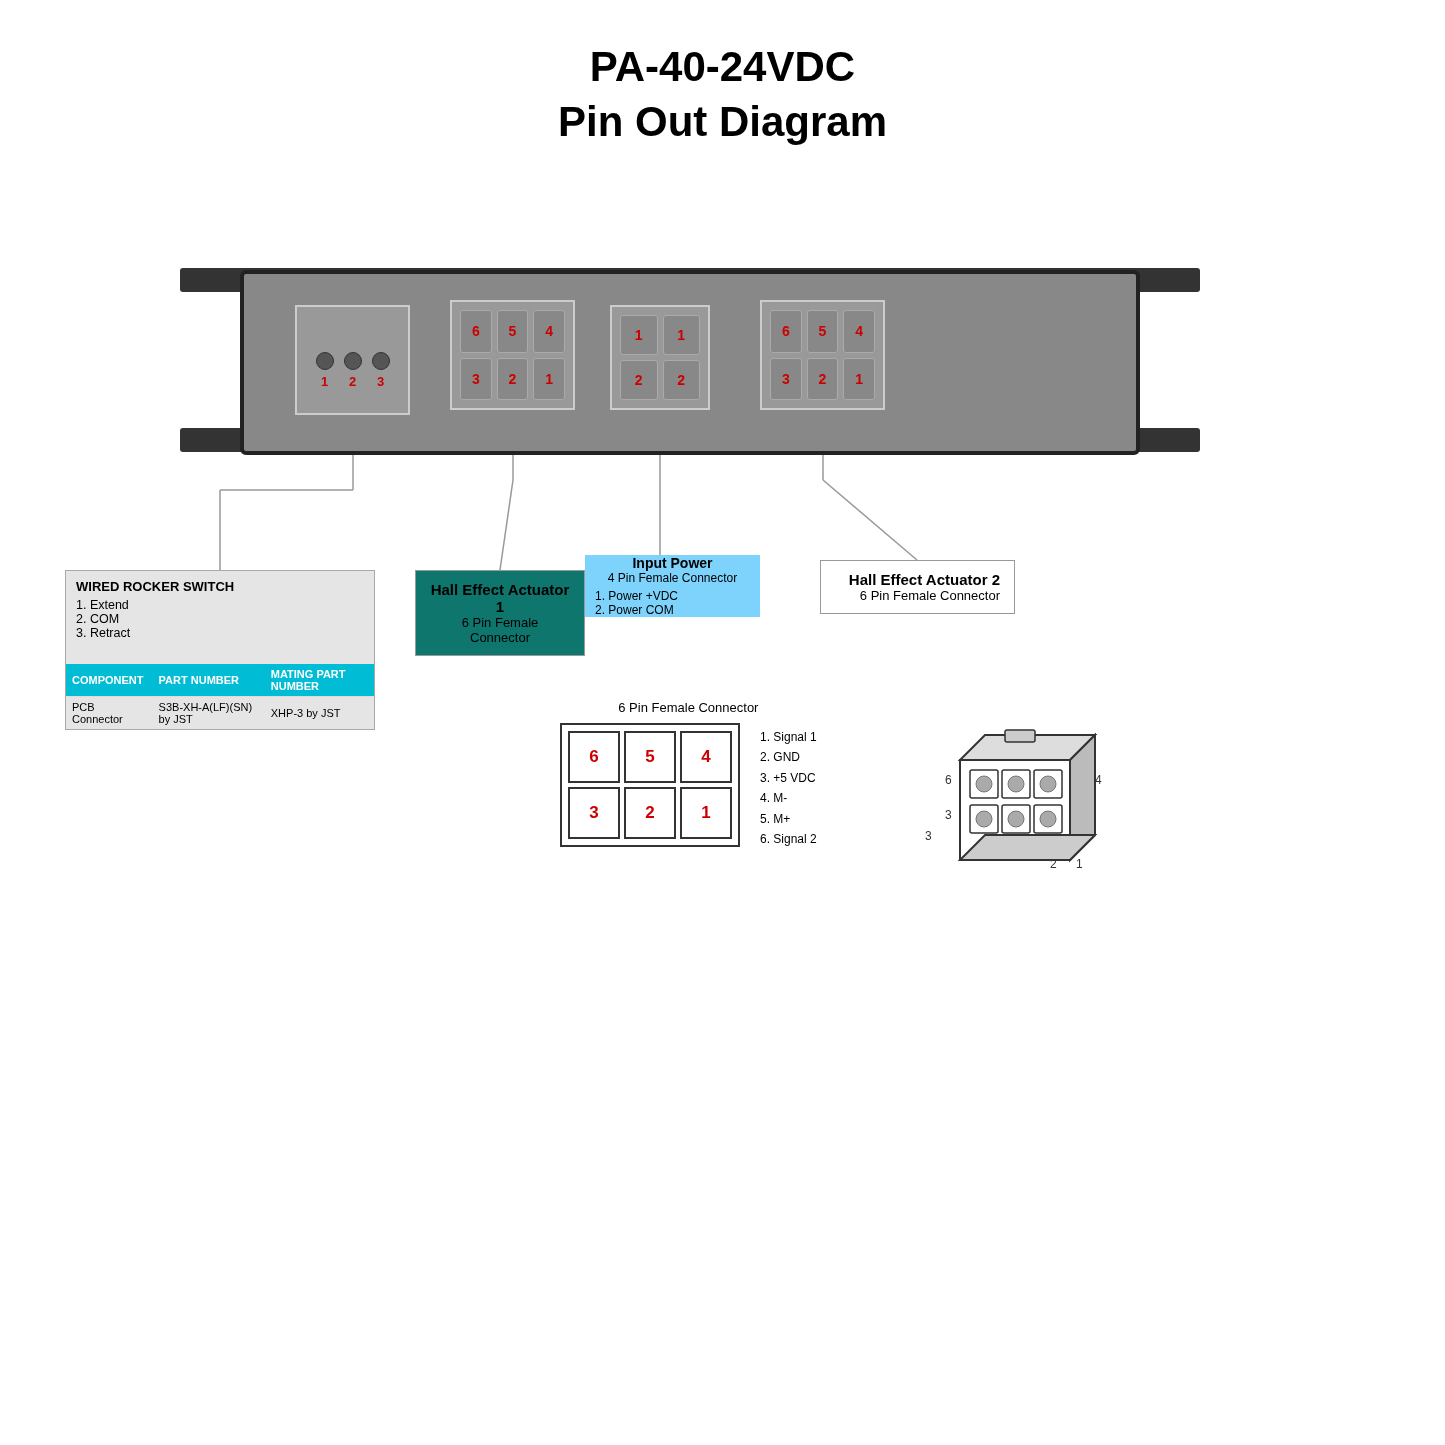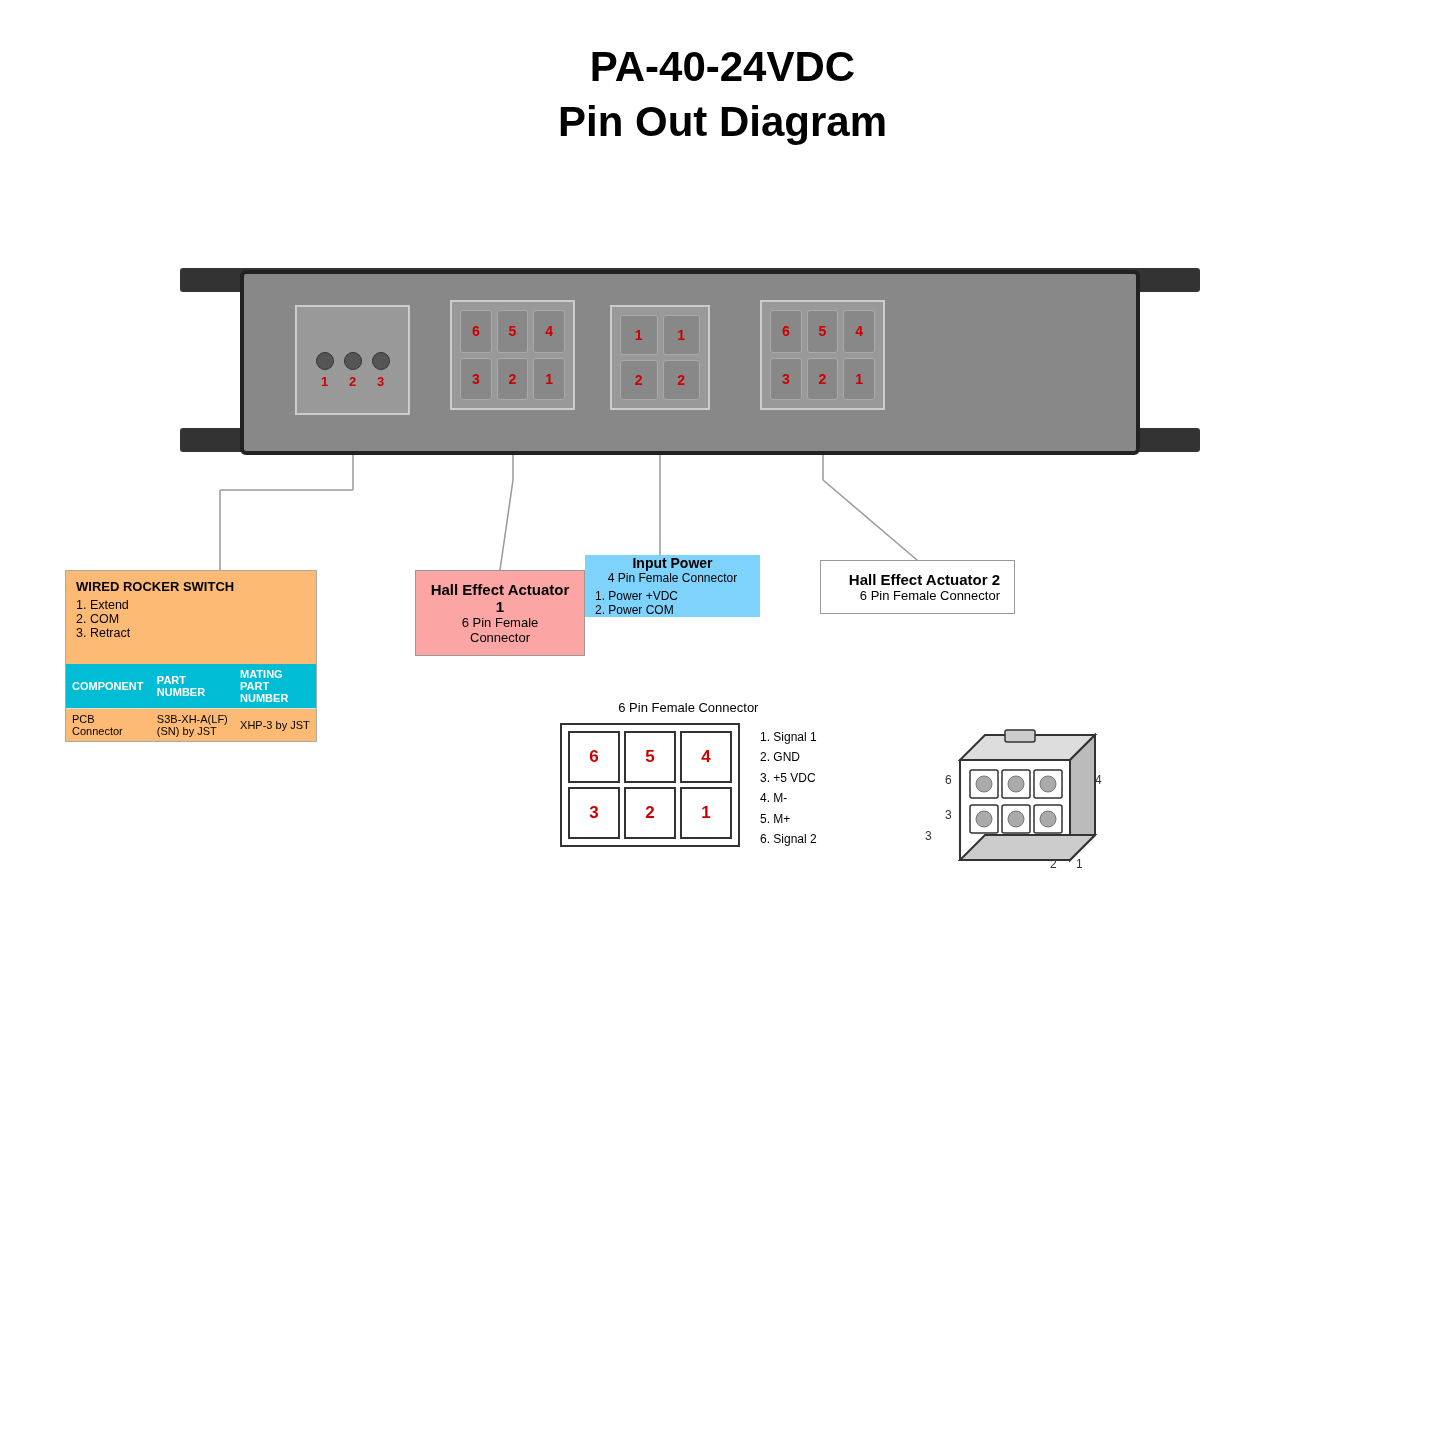--- a/index.html
+++ b/index.html
@@ -129,23 +129,23 @@
       background: #555555;
       border-radius: 50%;
       border: 1px solid #333;
     }
 
     
     .rocker-info {
       position: absolute;
       top: 570px;
       left: 65px;
-      width: 252px;
+      width: 310px;
       border: 1.5px solid #aaaaaa;
-      background: #fdba74;
+      background: #e5e5e5;
       font-size: 12.5px;
     }
     .rocker-info-title {
       font-weight: bold;
       font-size: 13px;
       padding: 8px 10px 4px 10px;
     }
     .rocker-info-list {
       padding: 0 10px 24px 10px;
       list-style: none;
@@ -171,21 +171,21 @@
       border-top: 1px solid #ddd;
     }
 
     
     .he1-label {
       position: absolute;
       top: 570px;
       left: 415px;
       width: 170px;
       border: 1.5px solid #999;
-      background: #fca5a5;
+      background: #0f766e;
       padding: 10px 14px;
       font-size: 13px;
       text-align: center;
     }
 
     
     .ip-label {
       position: absolute;
       top: 555px;
       left: 585px;

